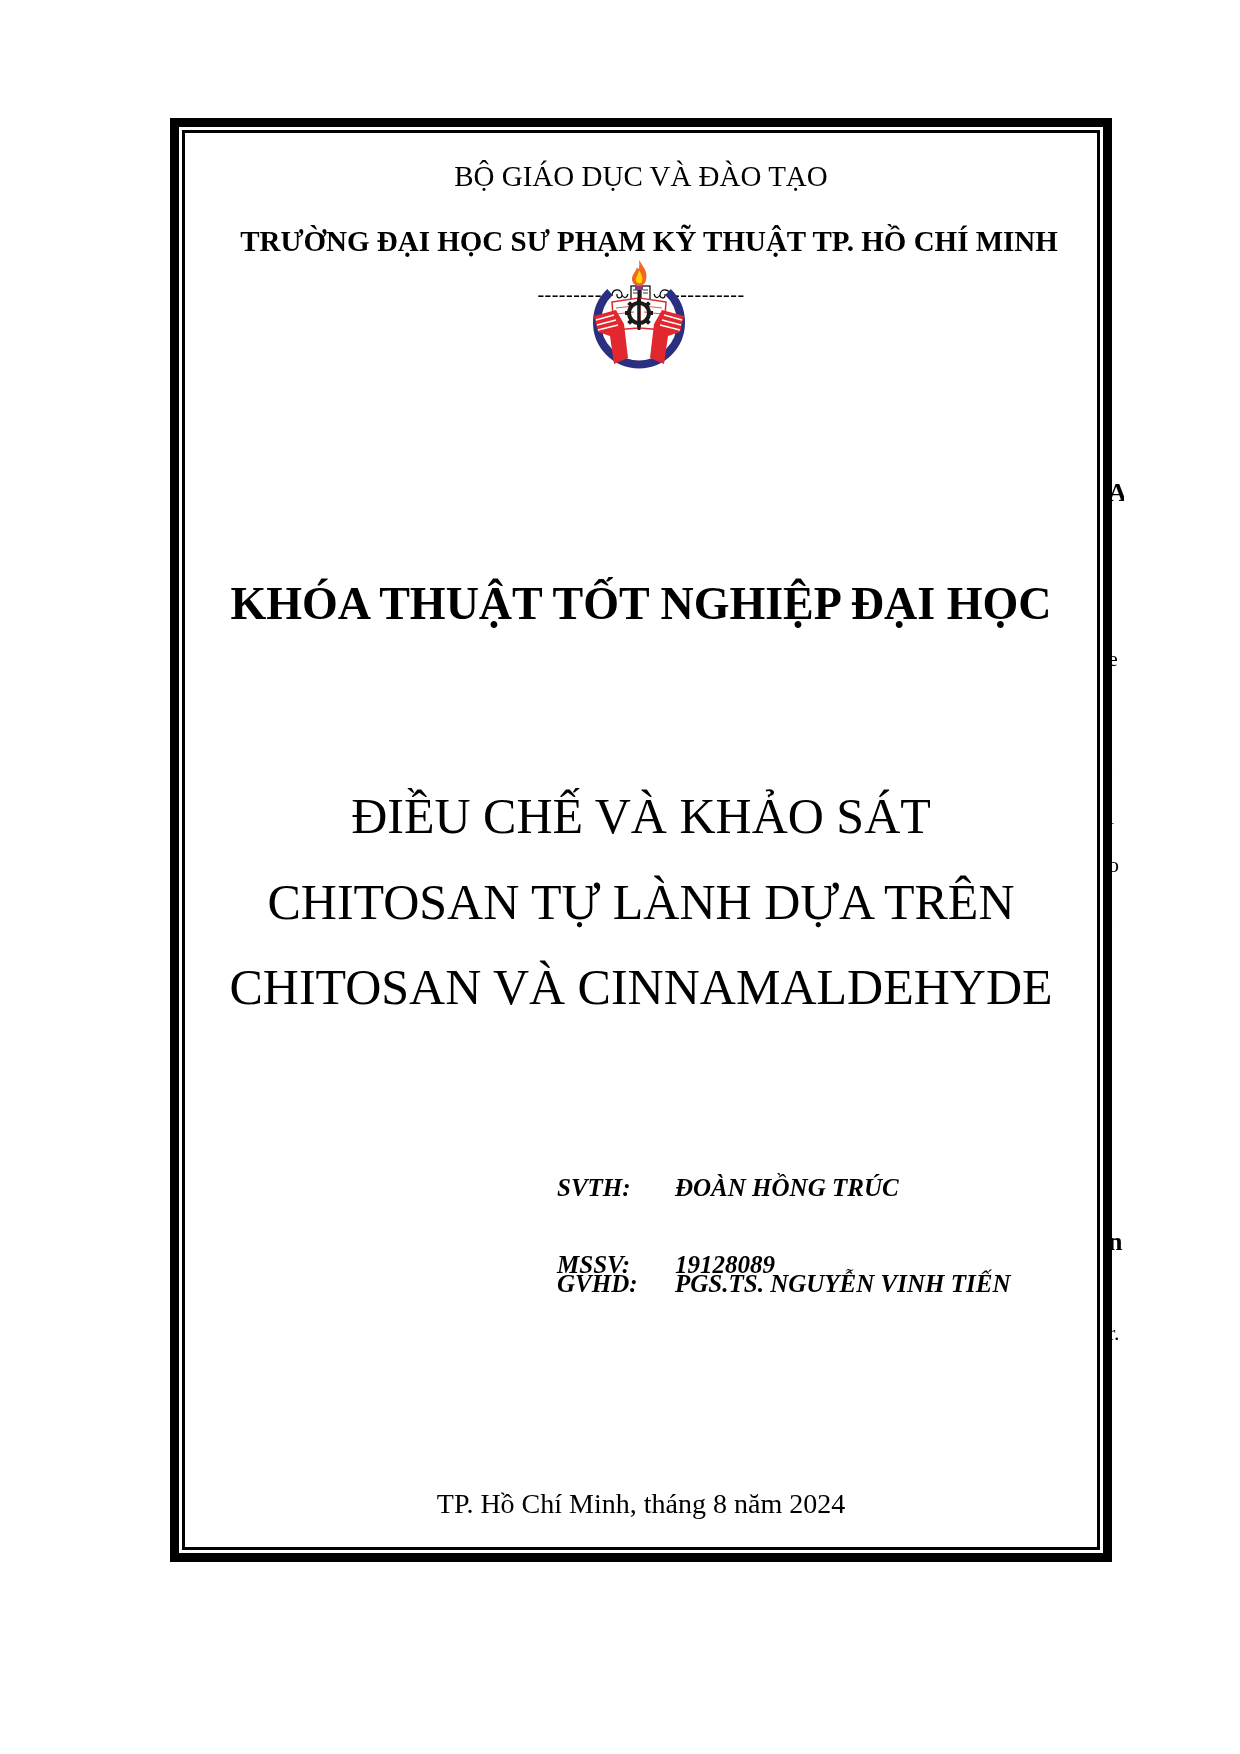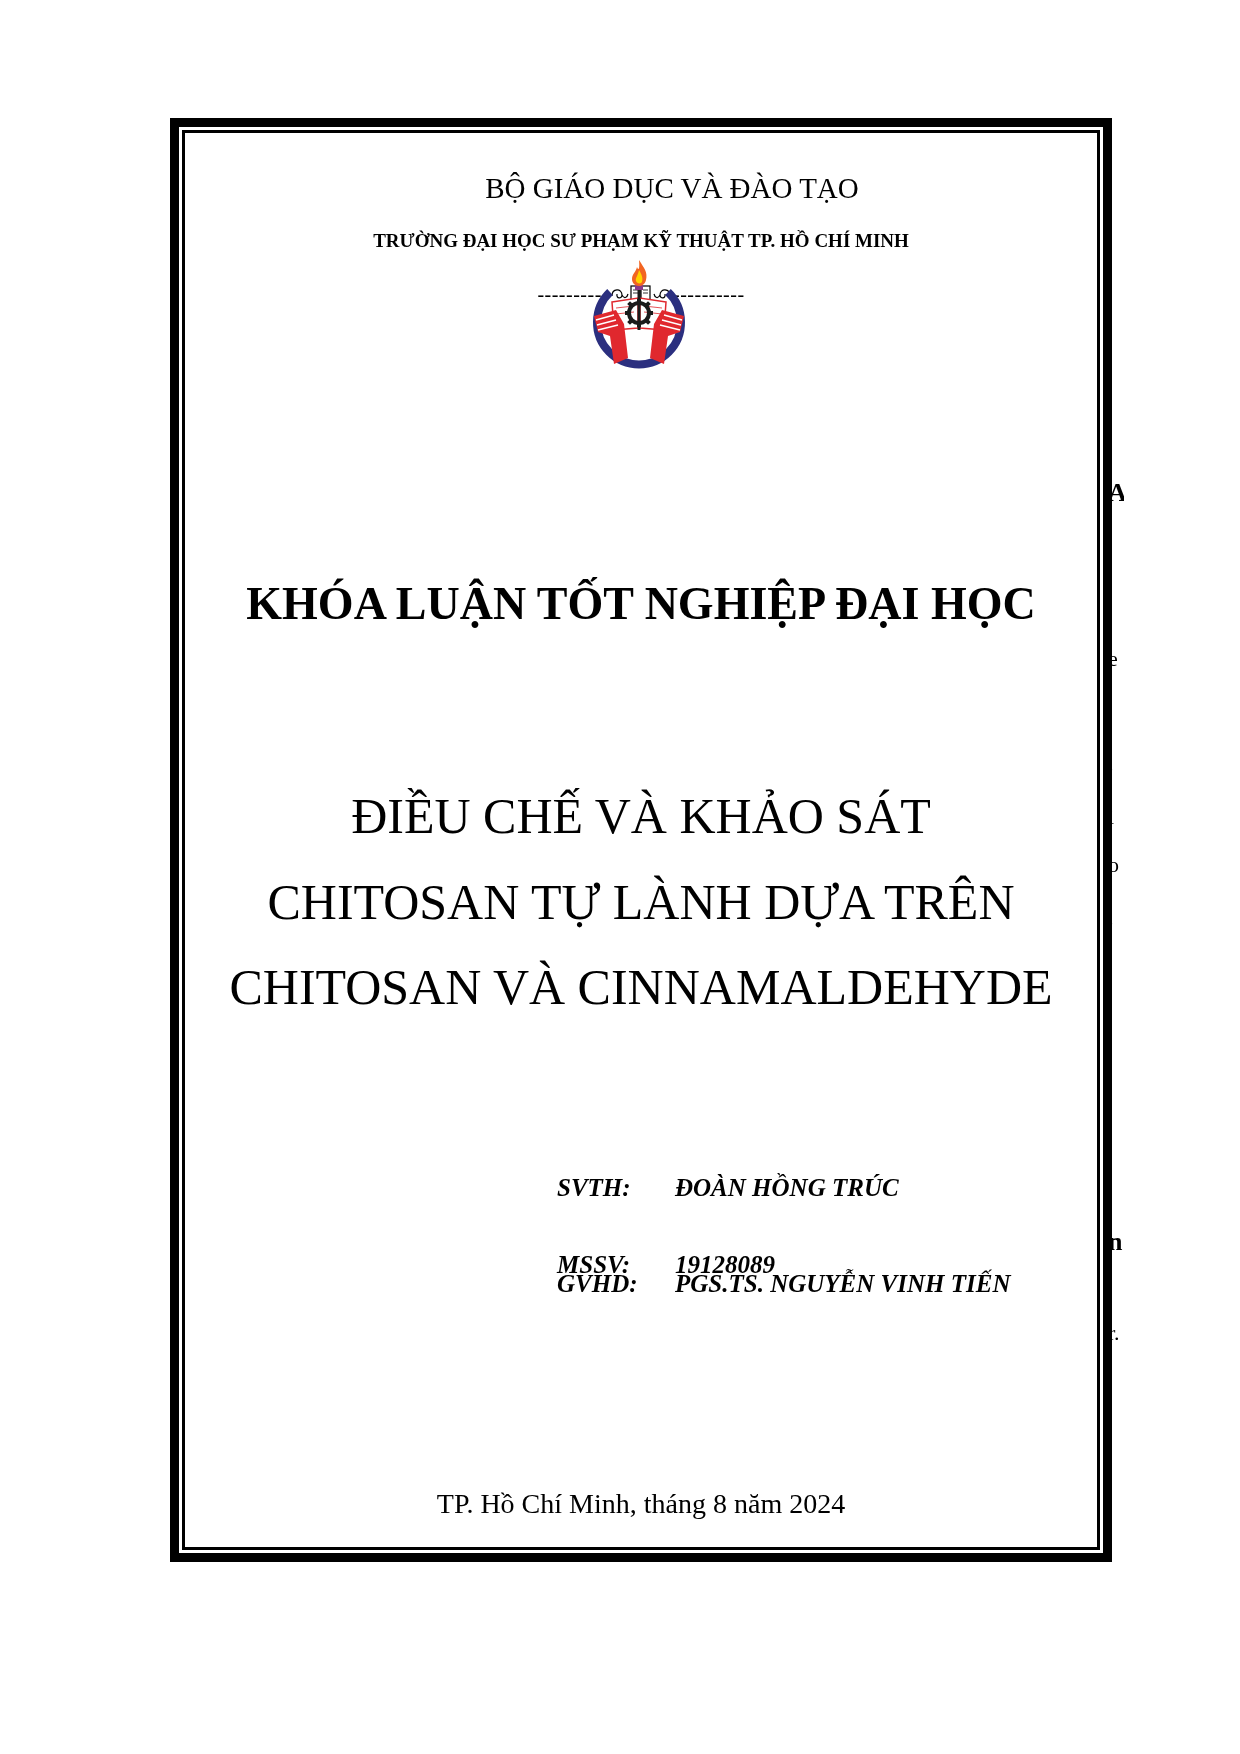--- a/index.html
+++ b/index.html
@@ -23,31 +23,31 @@
     left: 3px; top: 3px; right: 3px; bottom: 3px;
     border: 3px solid #000;
   }
   .line {
     position: absolute;
     left: 170px; width: 942px;
     text-align: center;
     white-space: nowrap;
   }
   .ministry {
-    top: 172px;
+    top: 160px;
     font-size: 29px;
     line-height: 32px;
     letter-spacing: 0px;
-    padding-left: 31px;
   }
   .university {
     top: 224px;
-    font-size: 19px;
+    font-size: 29px;
     line-height: 34px;
     font-weight: bold;
+    margin-left: 8px;
   }
   .ornament {
     top: 283px;
     font-size: 20px;
     line-height: 22px;
     display: flex; justify-content: center; align-items: center;
     left: 170px;
   }
   .ornament .dash { letter-spacing: 0.5px; }
   .ornament svg { display: block; margin: 0 1px; }
@@ -155,21 +155,21 @@
     <rect x="58" y="62" width="4" height="4" transform="rotate(45 60 64)"></rect>
   </g>
 
   <rect x="49.5" y="30" width="3" height="42" fill="#1a1a1a"></rect>
   <rect x="47" y="27" width="8" height="5" fill="#8a3a8a"></rect>
 
   <path d="M51 2 C56 10, 60 14, 58 22 C57 26, 54 28, 51 28 C47 28, 44 25, 44 21 C44 16, 48 14, 49 9 C50 12, 52 13, 51 2 Z" fill="#f26522"></path>
   <path d="M51 12 C54 17, 55 20, 54 24 C53 26, 49 26, 48 23 C47 20, 50 18, 51 12 Z" fill="#ffd200"></path>
 </svg>
 
-<div class="line thesis-type">KHÓA LUẬN TỐT NGHIỆP ĐẠI HỌC</div>
+<div class="line thesis-type">KHÓA THUẬT TỐT NGHIỆP ĐẠI HỌC</div>
 
 <div class="line title title-1">ĐIỀU CHẾ VÀ KHẢO SÁT</div>
 <div class="line title title-2">CHITOSAN TỰ LÀNH DỰA TRÊN</div>
 <div class="line title title-3">CHITOSAN VÀ CINNAMALDEHYDE</div>
 
 <div class="info info-1">
   <span class="lbl">SVTH:</span><span>ĐOÀN HỒNG TRÚC</span>
 </div>
 <div class="info info-2">
   <span class="lbl">MSSV:</span><span>19128089</span>

